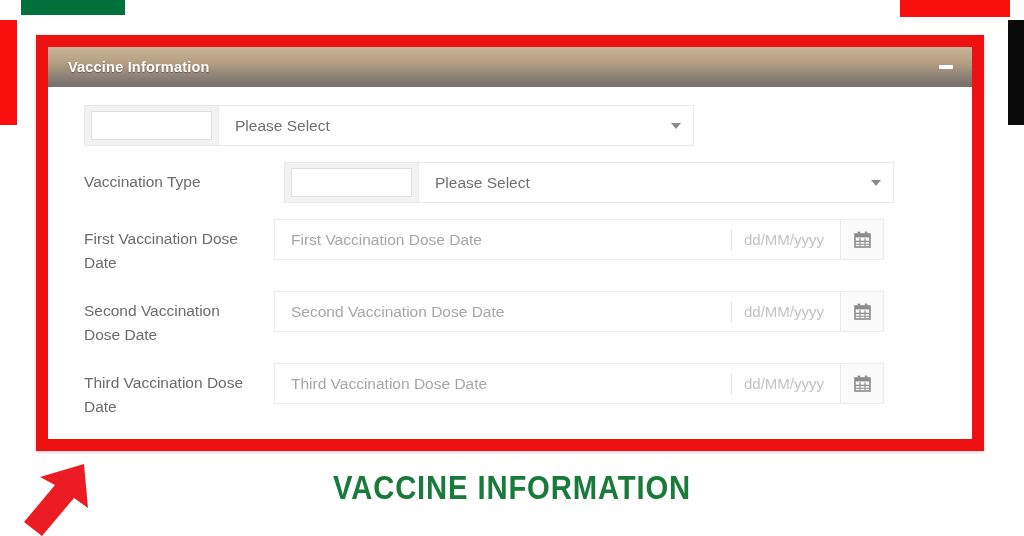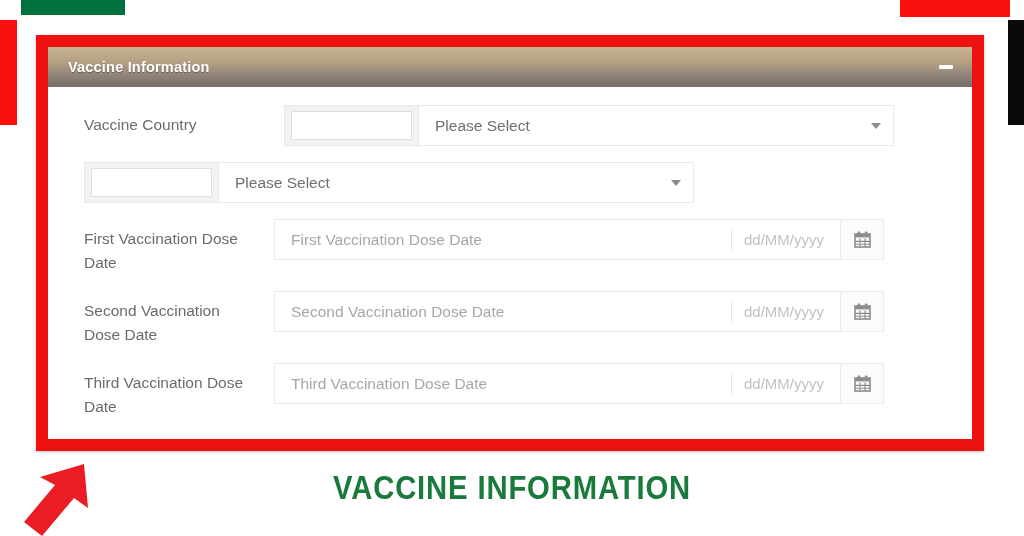--- a/index.html
+++ b/index.html
@@ -273,35 +273,35 @@
       <div class="panel-header">
         <span class="panel-title">Vaccine Information</span>
         <span class="minimize-btn">
           <span class="bar"></span>
         </span>
       </div>
 
       <div class="panel-body">
 
         <div class="form-row">
-          <div class="field-label">Vaccine Country</div>
           <div class="field-control">
             <div class="select-wrap">
               <div class="flag-box">
                 <div class="flag-inner"></div>
               </div>
               <div class="select-field">
                 <span class="select-value">Please Select</span>
                 <span class="caret"></span>
               </div>
             </div>
           </div>
         </div>
 
         <div class="form-row">
+          <div class="field-label">Vaccination Type</div>
           <div class="field-control">
             <div class="select-wrap">
               <div class="flag-box">
                 <div class="flag-inner"></div>
               </div>
               <div class="select-field">
                 <span class="select-value">Please Select</span>
                 <span class="caret"></span>
               </div>
             </div>

